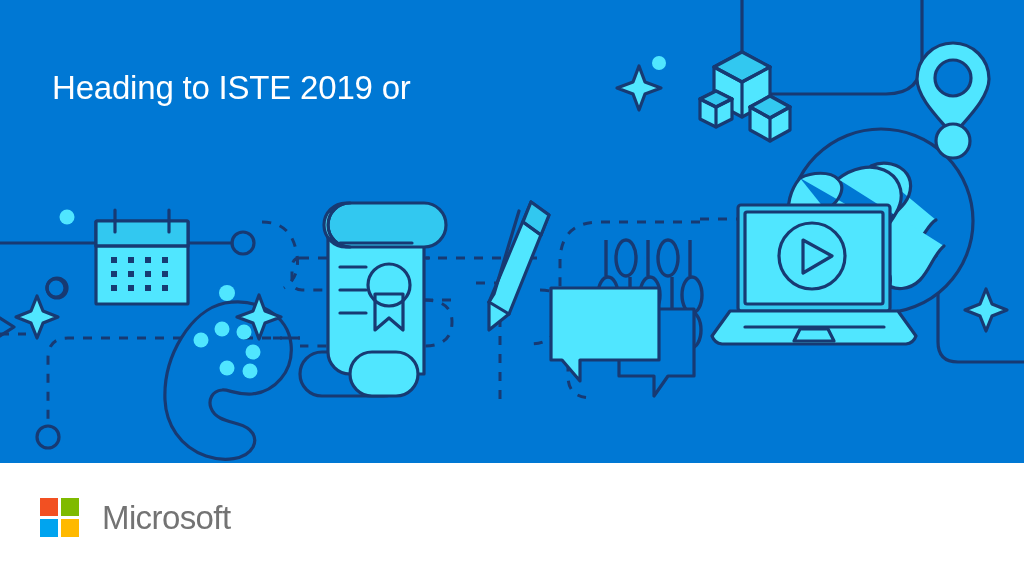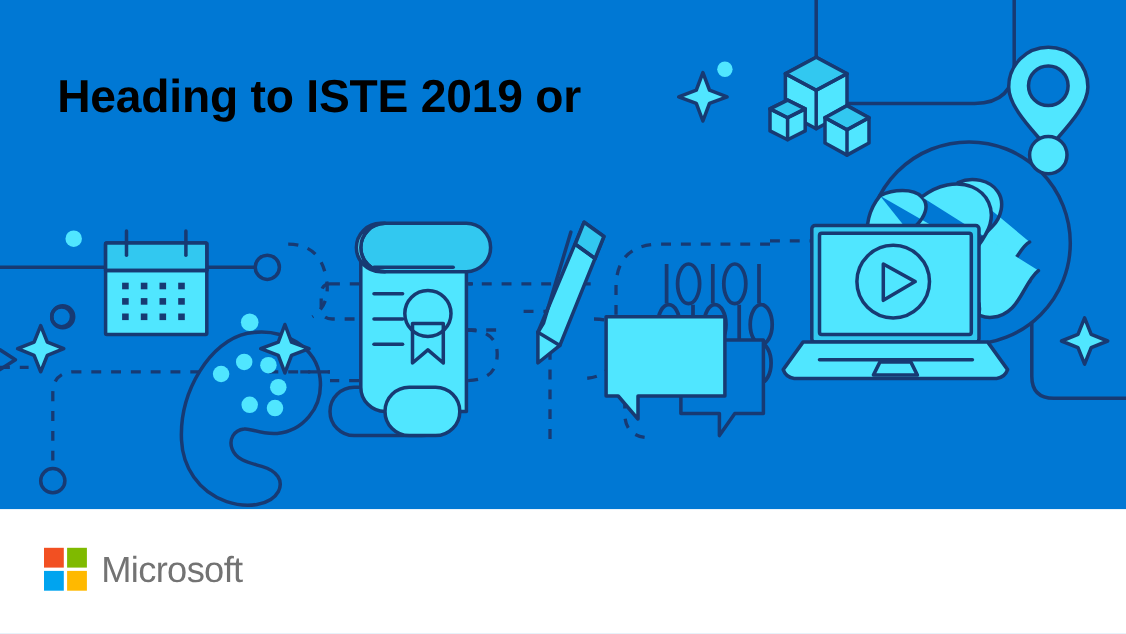--- a/index.html
+++ b/index.html
@@ -32,24 +32,24 @@
     top: 0;
     width: 1024px;
     height: 463px;
     display: block;
   }
   #headline {
     position: absolute;
     left: 52px;
     top: 58px;
     width: 680px;
-    color: #000000;
+    color: #ffffff;
     font-family: "Liberation Sans", sans-serif;
-    font-weight: 700;
-    font-size: 42px;
+    font-weight: 400;
+    font-size: 33px;
     line-height: 59px;
     letter-spacing: -0.2px;
     z-index: 5;
     text-rendering: optimizeLegibility;
   }
   #headline .ln {
     display: block;
     white-space: nowrap;
   }
   #footer {
@@ -59,21 +59,21 @@
     width: 1024px;
     height: 113px;
     background: #ffffff;
   }
   #logo-wrap {
     position: absolute;
     left: 40px;
     top: 498px;
     display: flex;
     align-items: center;
-    gap: 13px;
+    gap: 23px;
   }
   #logo-squares {
     width: 39px;
     height: 39px;
     display: grid;
     grid-template-columns: 18px 18px;
     grid-template-rows: 18px 18px;
     gap: 3px;
   }
   #logo-squares i {

